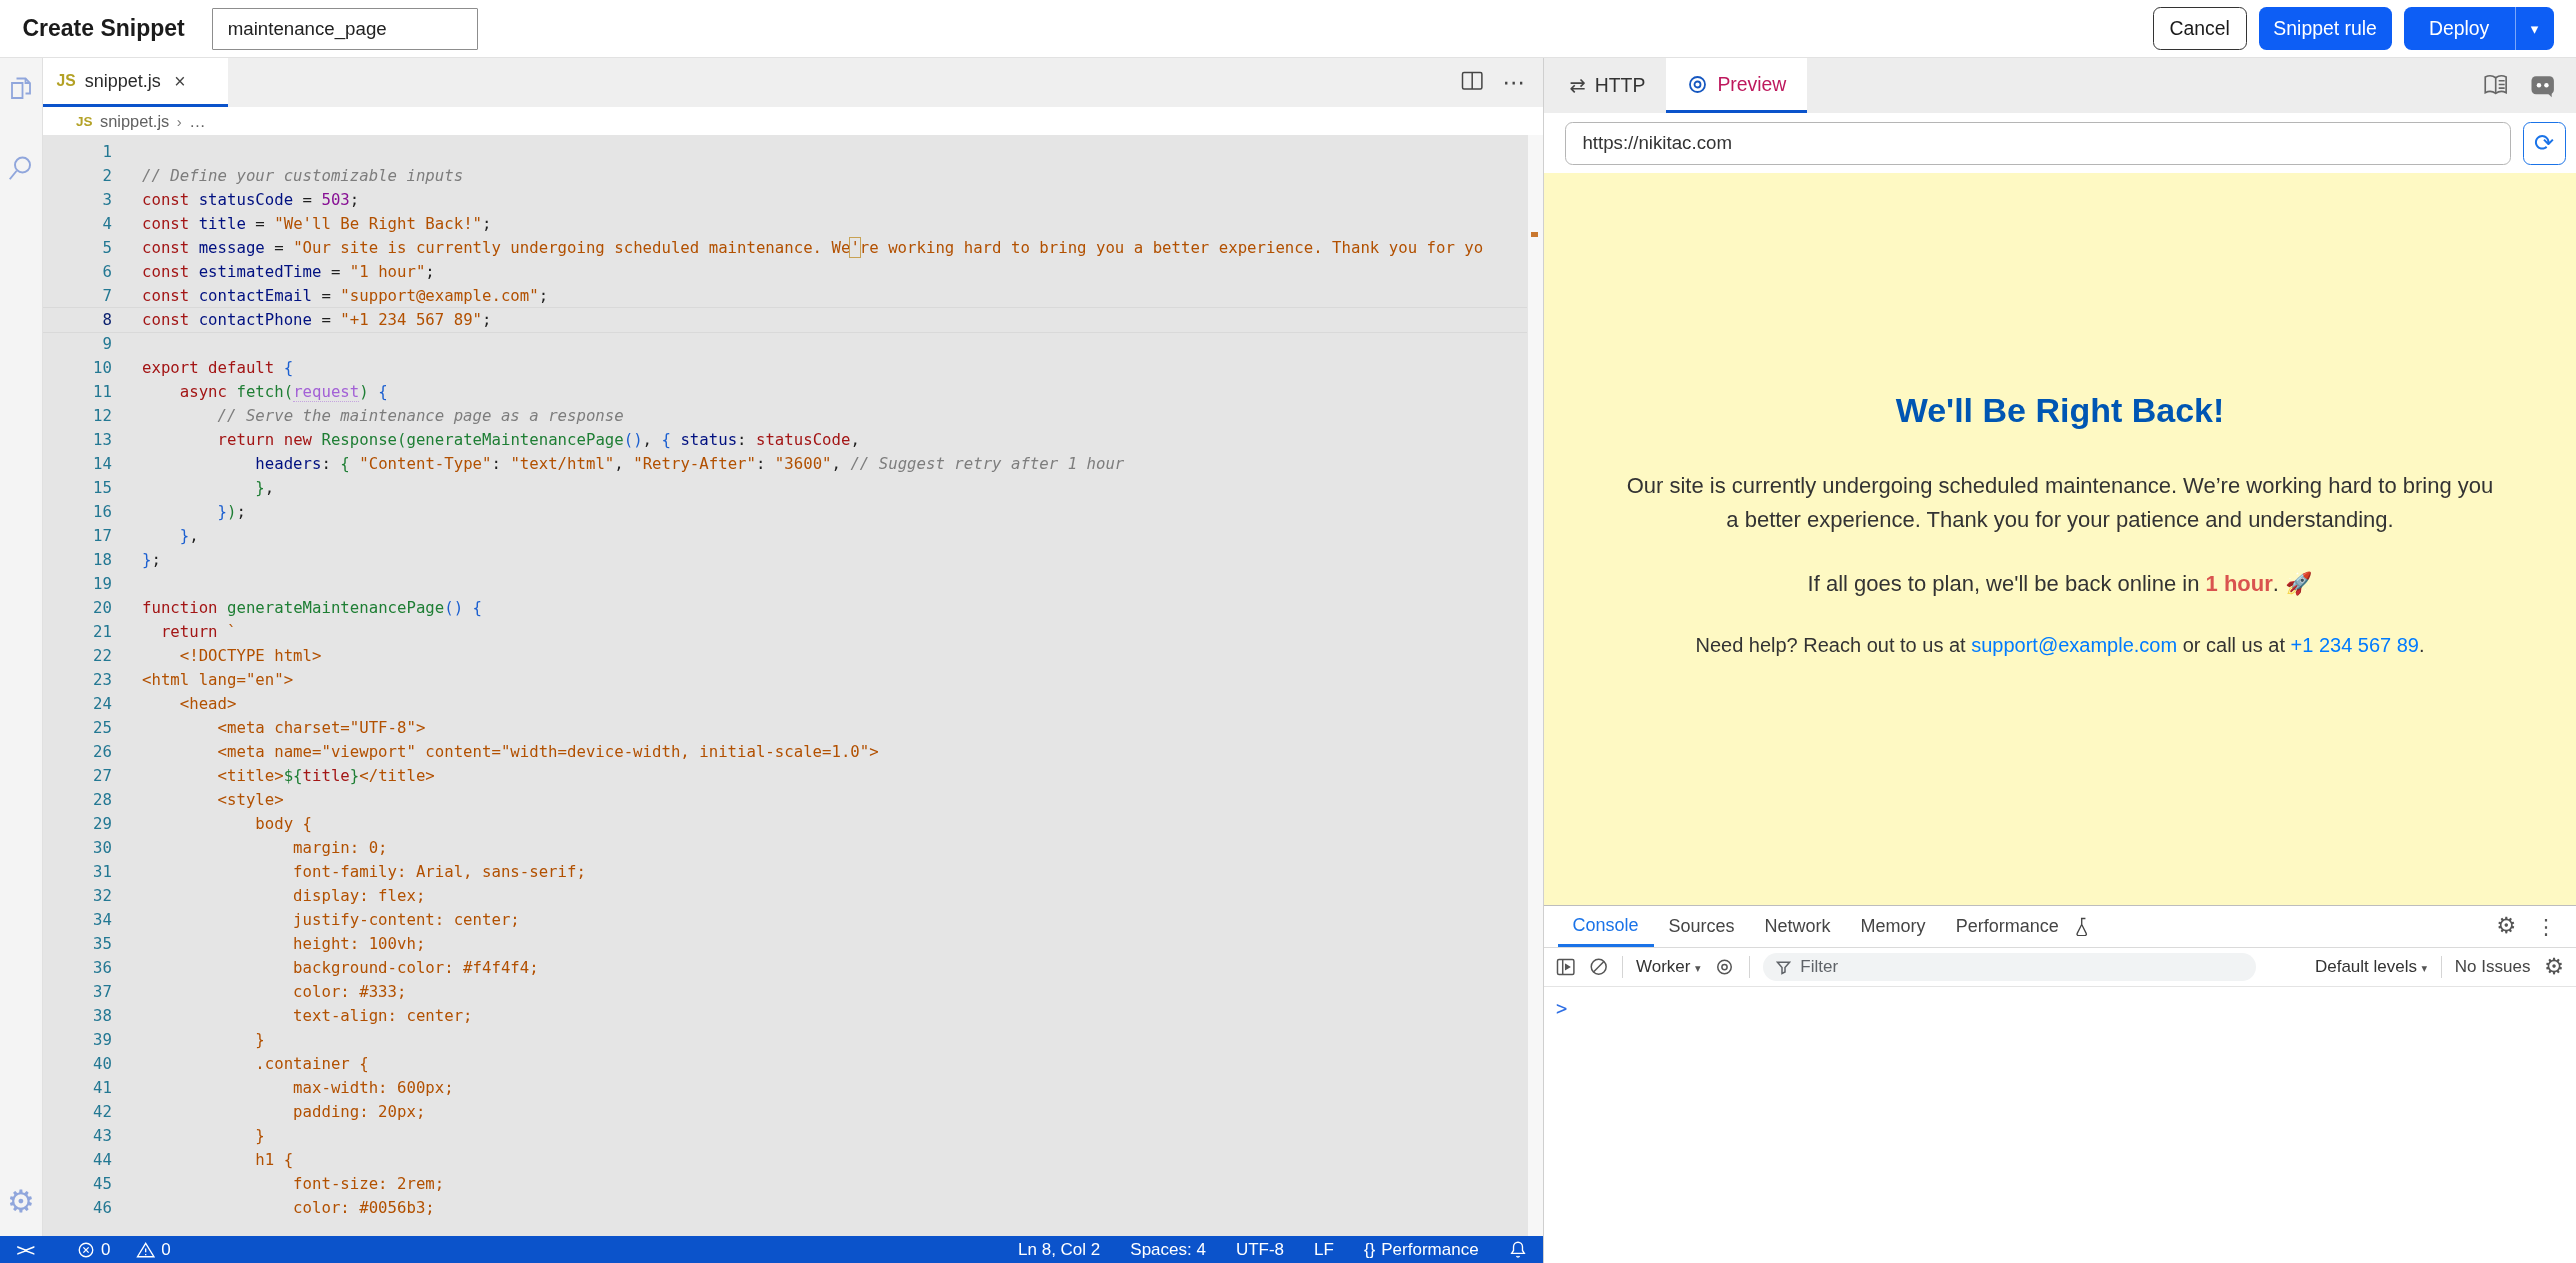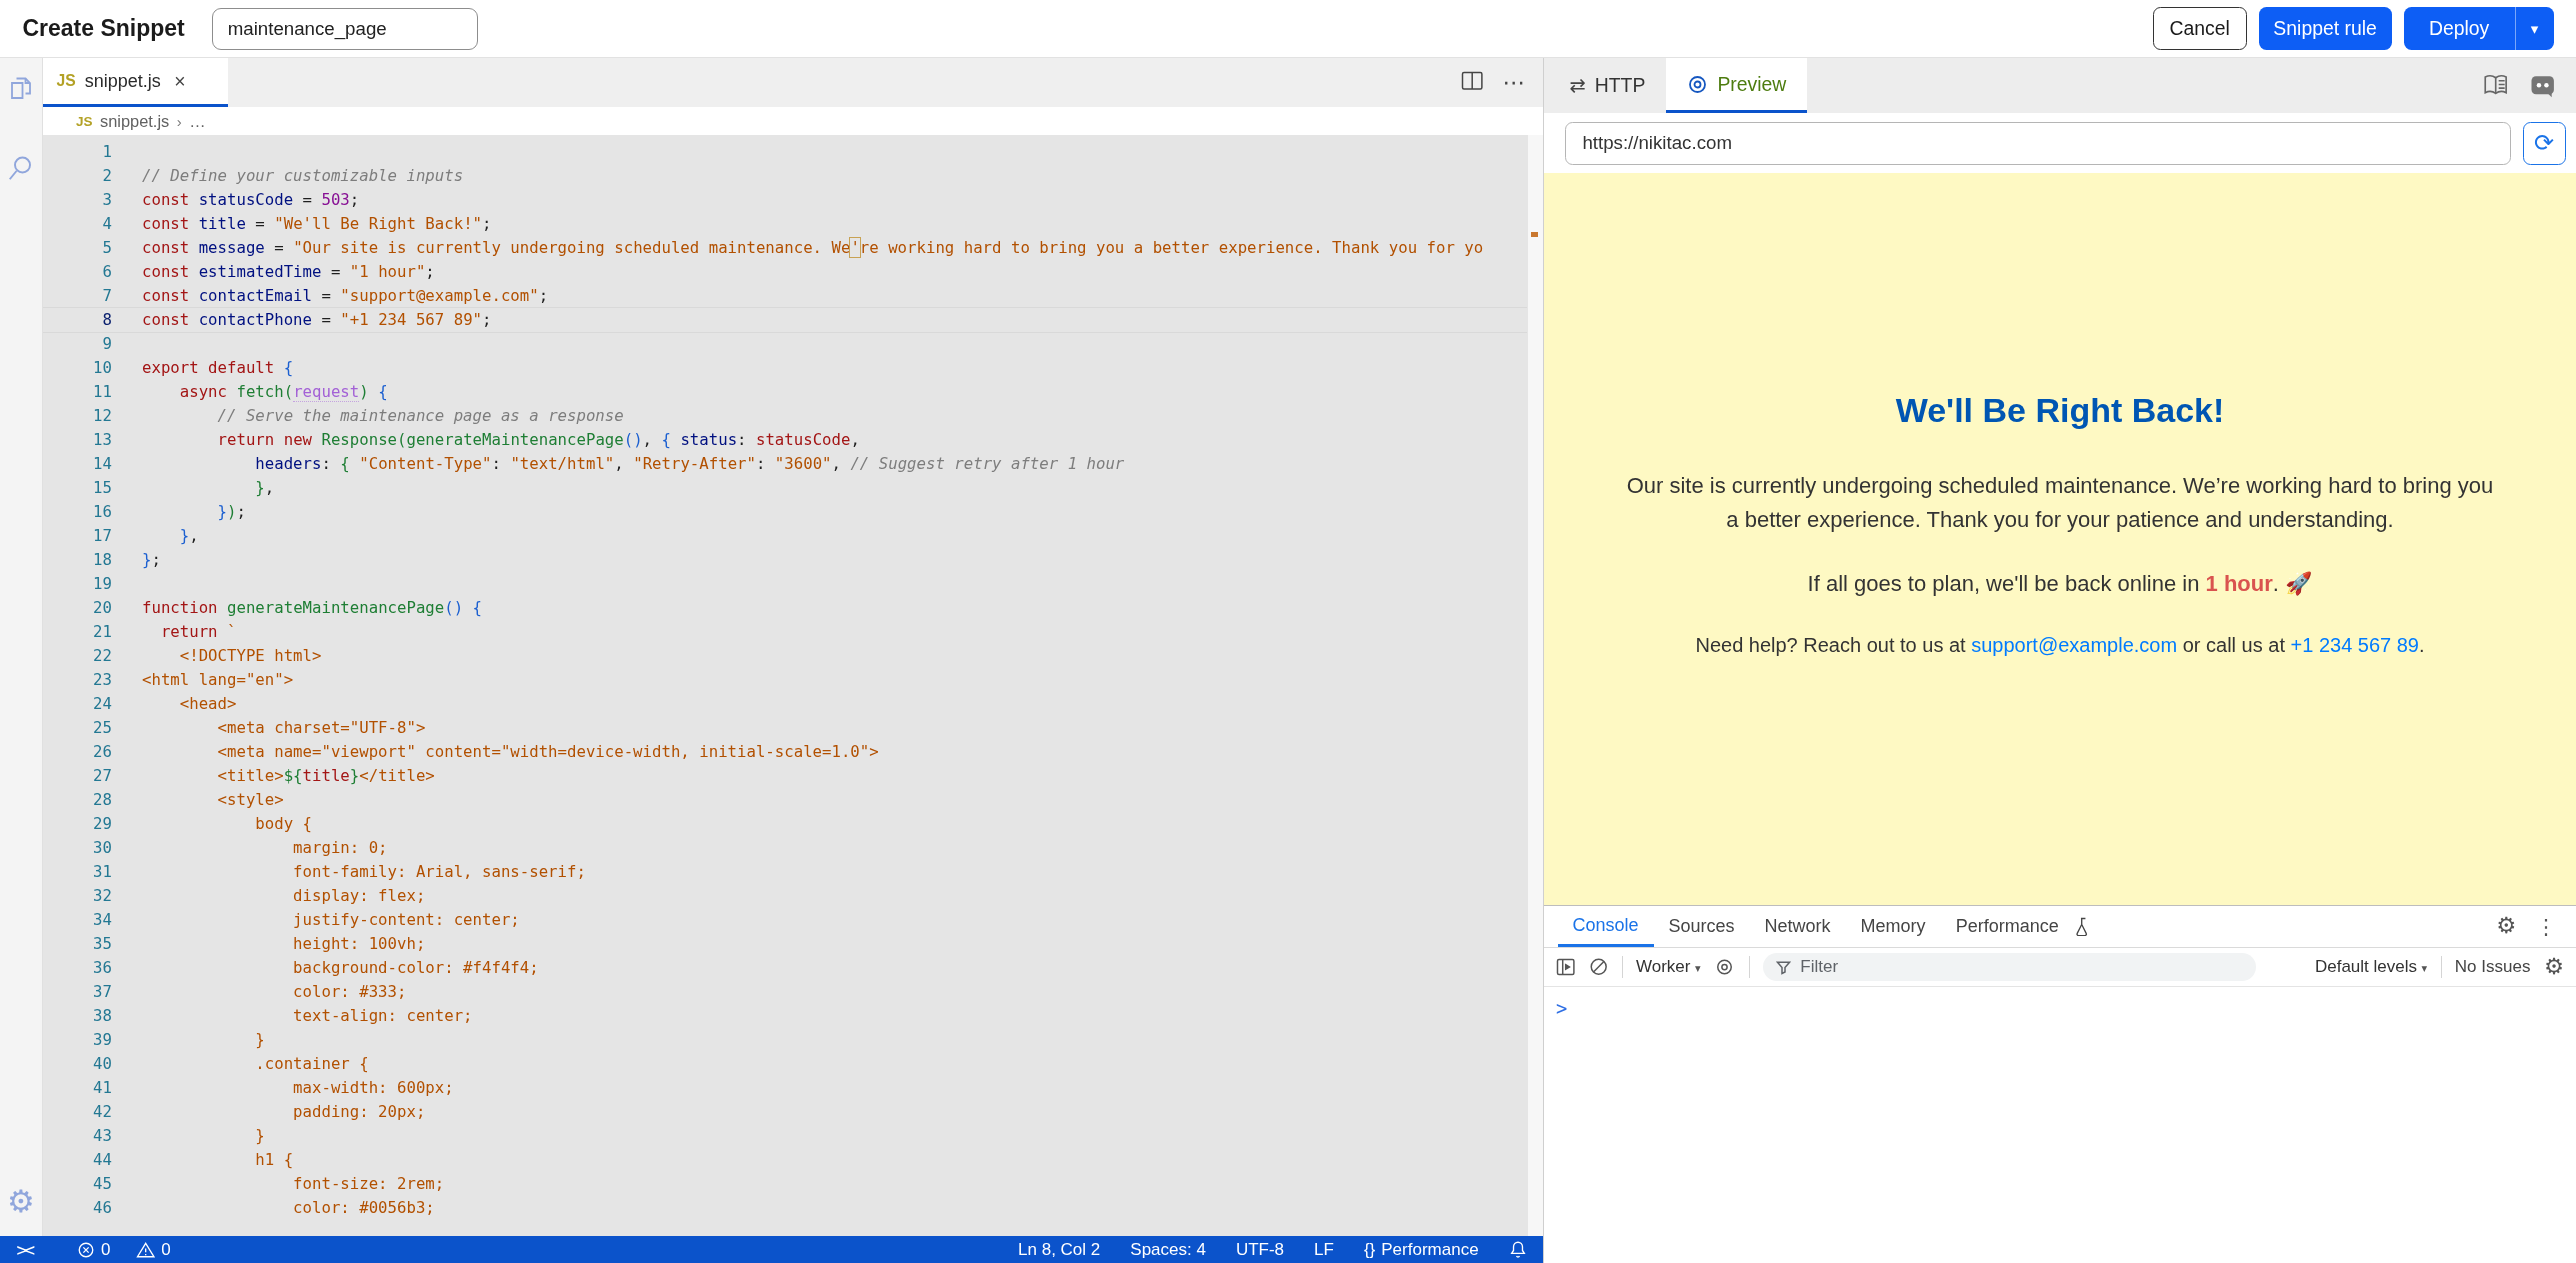--- a/index.html
+++ b/index.html
@@ -5,21 +5,21 @@
   * { margin:0; padding:0; box-sizing:border-box; }
   html,body { width:2576px; height:1263px; overflow:hidden; background:#fff;
               font-family:"Liberation Sans", sans-serif; }
   #app { width:2576px; height:1263px; display:flex; flex-direction:column; }
 
   
   .header { height:58px; background:#fff; border-bottom:0.7px solid #e2e2e2;
             display:flex; align-items:center; padding:0 22.4px; flex:none; }
   .header-title { font-size:23px; font-weight:bold; color:#1b1b1b; }
   .name-input { margin-left:27px; width:266px; height:42px; border:1.5px solid #8d8d8d;
-                border-radius:9px; font-size:18.7px; color:#222; padding:0 15px;
+                border-radius:1px; font-size:18.7px; color:#222; padding:0 15px;
                 font-family:"Liberation Sans",sans-serif; background:#fff; }
   .header-spacer { flex:1; }
   .btn { height:43px; border-radius:7.5px; font-size:19.4px; display:flex; align-items:center;
          justify-content:center; cursor:pointer; }
   .btn-cancel { width:94px; background:#fff; border:1.5px solid #333; color:#1b1b1b; }
   .btn-blue { background:#0d5ef5; color:#fff; border:none; }
   .btn-snippet { width:133px; margin-left:12px; }
   .deploy-group { display:flex; margin-left:12px; }
   .btn-deploy { width:111px; border-radius:7.5px 0 0 7.5px; }
   .btn-deploy-caret { width:39px; border-radius:0 7.5px 7.5px 0; border-left:0.7px solid rgba(255,255,255,.45); font-size:15px; }
@@ -88,21 +88,21 @@
   .sb-right { margin-left:auto; display:flex; align-items:center; gap:30px; }
   .sb-right .sb-item { margin-right:0; }
   .statusbar svg { stroke:#fff; }
 
   
   .rightpanel { flex:1; border-left:0.7px solid #cfcfcf; display:flex; flex-direction:column; min-width:0; background:#fff; }
   .pv-tabs { height:55px; background:#ededed; display:flex; align-items:stretch; flex:none; }
   .pv-tab { display:flex; align-items:center; gap:9px; padding:0 21px; font-size:19.4px; color:#333; cursor:pointer; }
   .pv-tab-http { margin-left:4.5px; }
   .http-glyph { font-size:19.4px; color:#444; }
-  .pv-tab-active { background:#fff; border-bottom:3.7px solid #0b53cb; color:#4d7c0f; }
+  .pv-tab-active { background:#fff; border-bottom:3.7px solid #0b53cb; color:#be185d; }
   .pv-tabs-spacer { flex:1; }
   .pv-topicons { display:flex; align-items:center; gap:21px; padding-right:21px; }
   .pv-topicons .ticon { cursor:pointer; display:flex; }
 
   .pv-urlrow { height:60px; display:flex; align-items:center; padding:0 10.5px 0 21px; gap:12px; flex:none; background:#fff; }
   .url-input { flex:1; height:43px; border:1.5px solid #b5b5b5; border-radius:7.5px; font-size:18.7px;
                color:#333; padding:0 16.4px; font-family:"Liberation Sans",sans-serif; }
   .reload-btn { width:43px; height:43px; border:1.9px solid #1a73e8; border-radius:7.5px; background:#fff;
                 color:#1a73e8; font-size:24px; display:flex; align-items:center; justify-content:center; cursor:pointer; }
 

